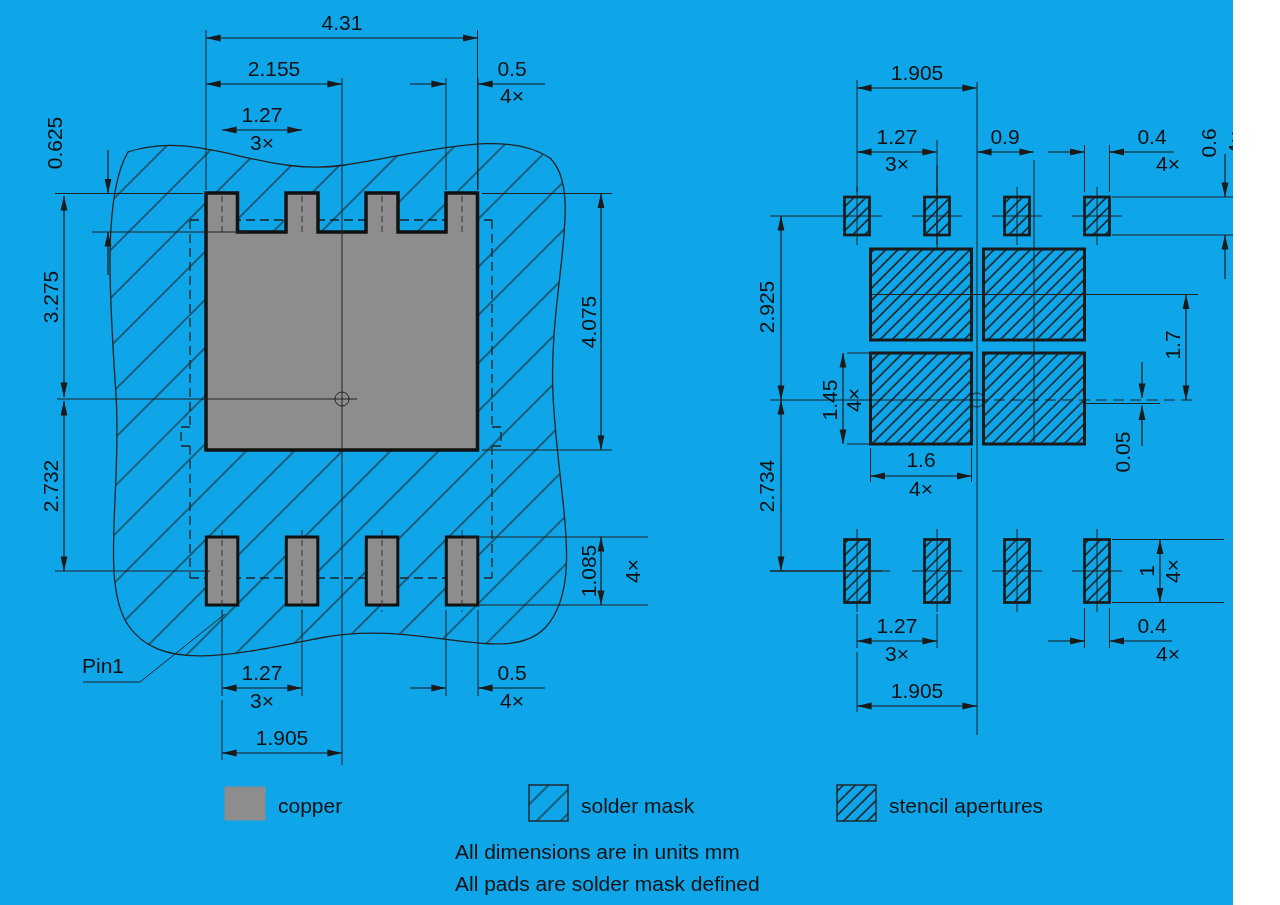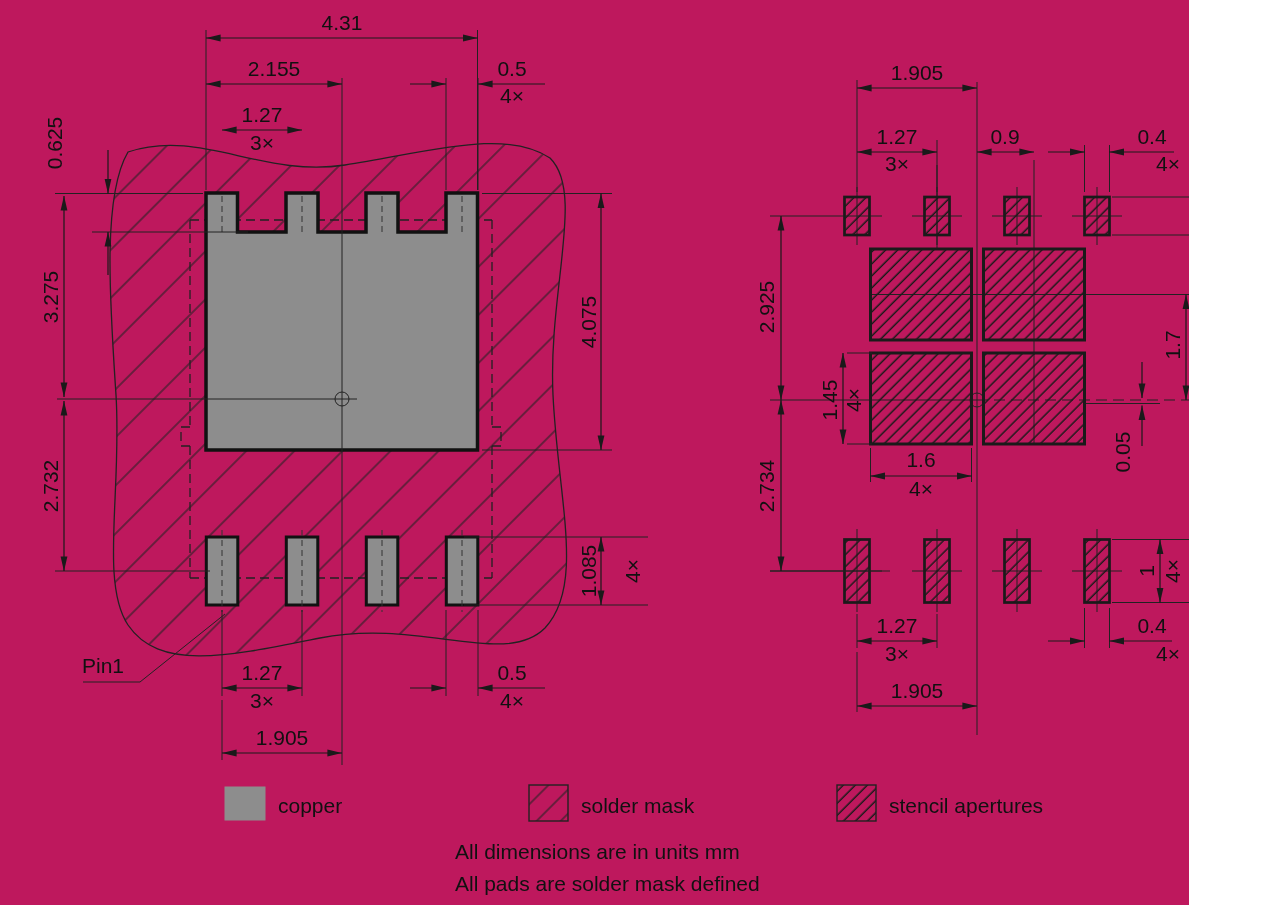--- a/index.html
+++ b/index.html
@@ -1,17 +1,17 @@
 <!DOCTYPE html>
 <html><head>
 <meta charset="utf-8">
 <style>
   html,body{margin:0;padding:0;background:#fff;}
-  .canvas{position:relative;width:1189px;height:905px;background:#be185d;overflow:hidden;
-          font-family:"Liberation Sans",sans-serif;}
+  .canvas{position:relative;width:1189px;height:905px;background:#0ea5e9;overflow:hidden;
+          font-family:"Liberation Sans",sans-serif;padding-left:44px;}
   svg{position:absolute;left:0;top:0;}
   text{font-family:"Liberation Sans",sans-serif;font-size:21px;fill:#111;}
   .thin{stroke:#222;stroke-width:1;fill:none;}
   .dim{stroke:#1a1a1a;stroke-width:1.2;fill:none;}
   .dashed{stroke:#222;stroke-width:1.3;fill:none;stroke-dasharray:9 5;}
   .cdash{stroke:#333;stroke-width:1;fill:none;stroke-dasharray:6 4;}
 </style>
 </head>
 <body>
 

